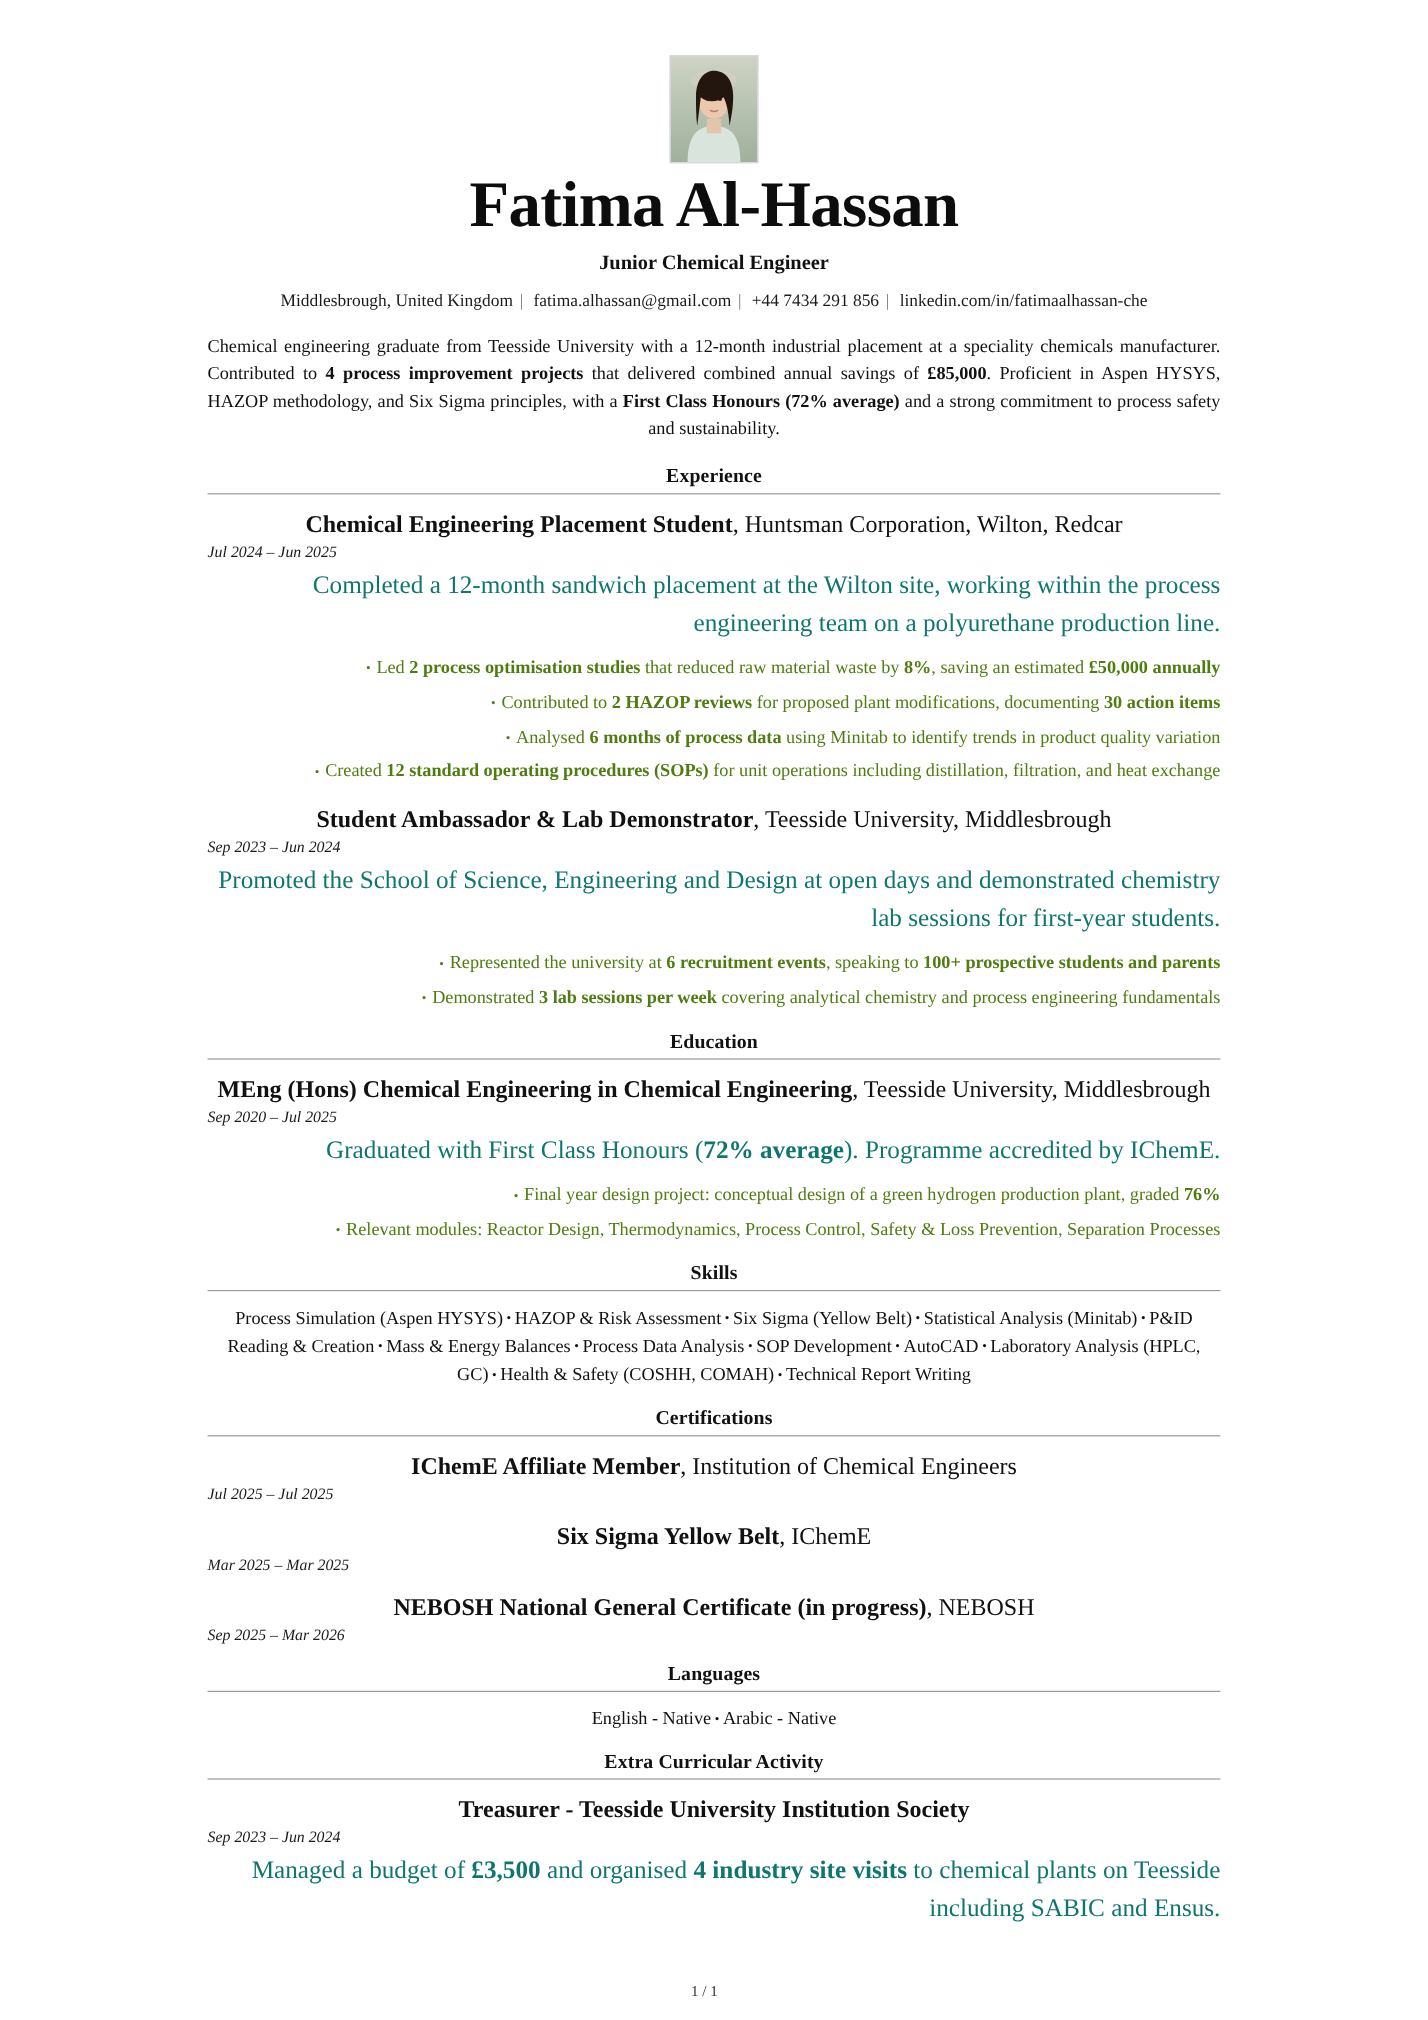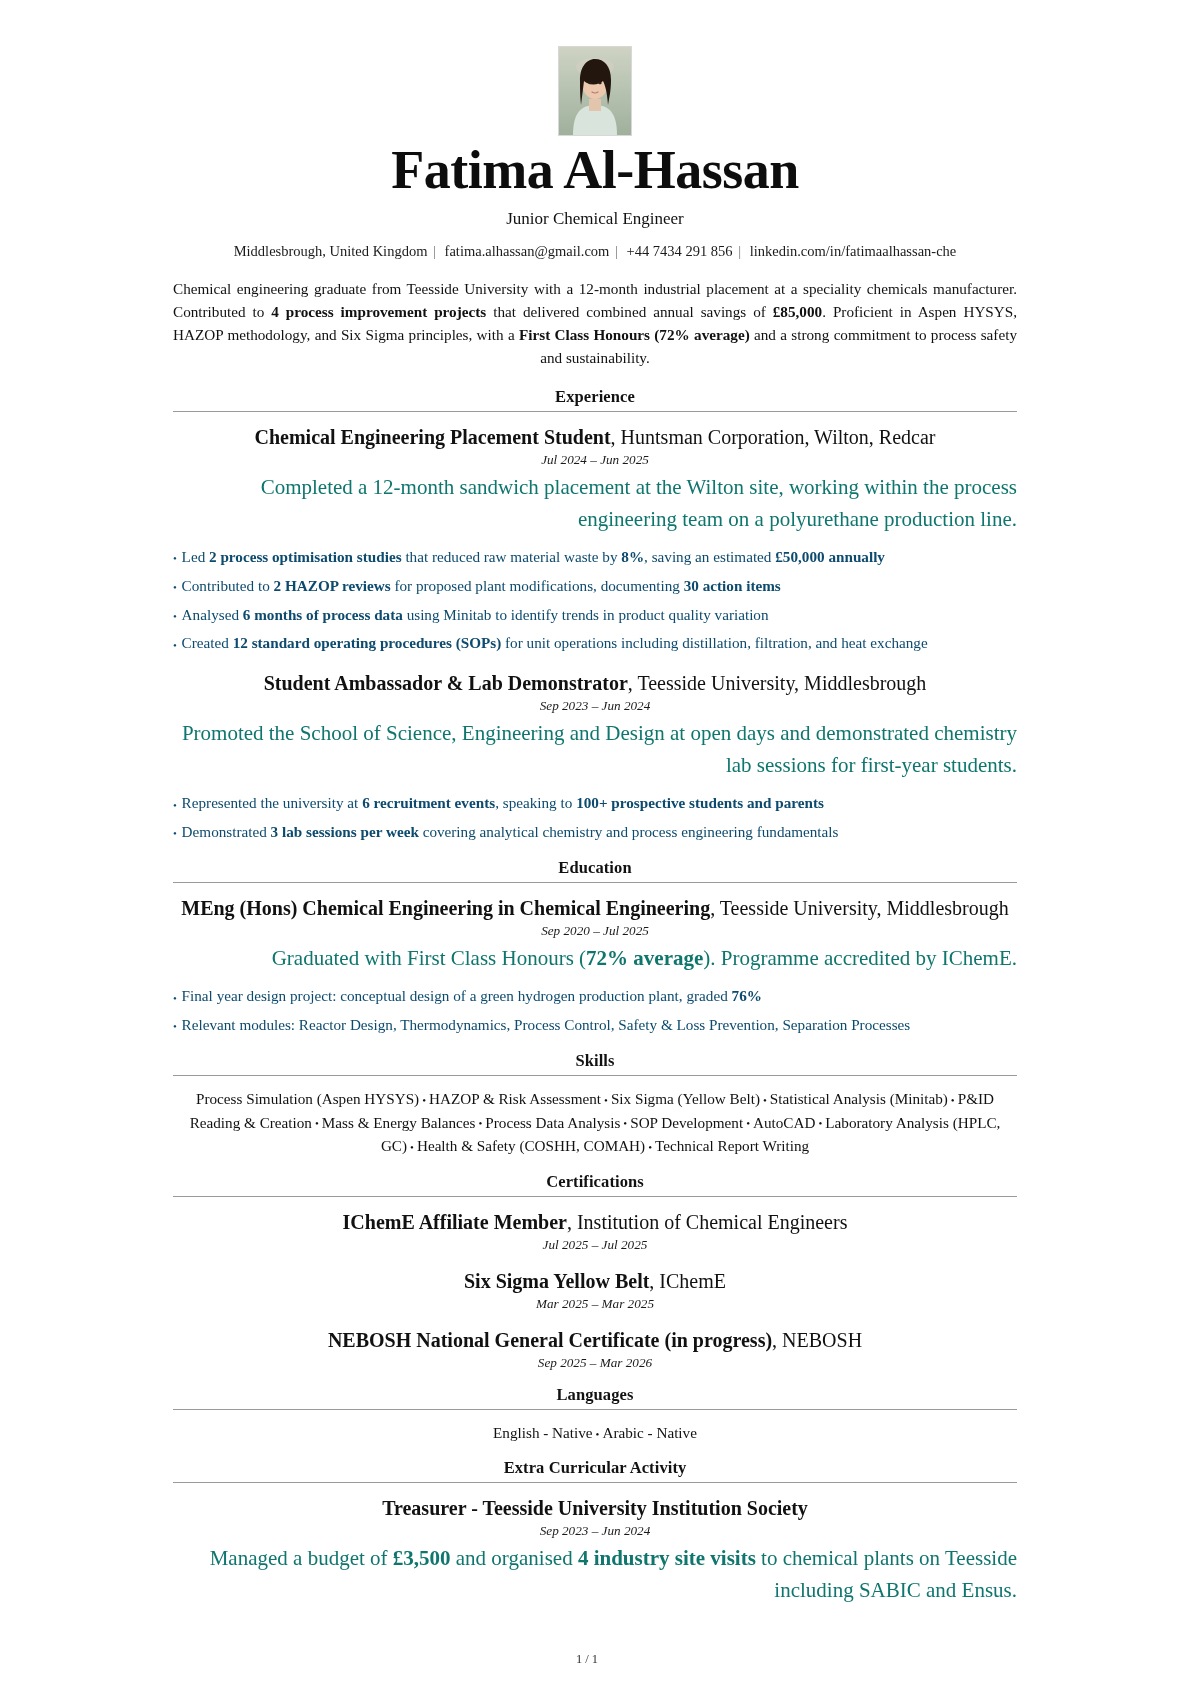--- a/index.html
+++ b/index.html
@@ -40,21 +40,21 @@
     font-size: 54px;
     font-weight: 700;
     letter-spacing: -0.5px;
     line-height: 1.05;
     margin: 4px 0 10px 0;
     color: #0d0d0d;
   }
   .headline {
     text-align: center;
     font-size: 17px;
-    font-weight: 400;
+    font-weight: 700;
     margin-bottom: 14px;
     color: #111;
   }
   .contact {
     text-align: center;
     font-size: 14.5px;
     color: #1a1a1a;
     margin-bottom: 17px;
   }
   .contact .sep {
@@ -91,46 +91,45 @@
   .entry { margin-bottom: 4px; }
   .entry + .entry { margin-top: 14px; }
   .entry-title {
     text-align: center;
     font-size: 20px;
     line-height: 1.4;
     color: #111;
   }
   .entry-title b { font-weight: 700; }
   .entry-date {
-    text-align: center;
     font-style: italic;
     font-size: 13.2px;
     color: #1a1a1a;
     margin-top: 1px;
   }
   .entry-desc {
     text-align: right;
     font-size: 21px;
     line-height: 1.5;
     margin-top: 4px;
     color: #0f766e;
   }
   .entry-desc b { font-weight: 700; }
 
   .bullets {
     list-style: none;
     margin: 11px 0 0 0;
     padding: 0;
   }
   .bullets li {
-    text-align: left;
+    text-align: right;
     font-size: 15.2px;
     line-height: 1.5;
     margin: 0 0 6px 0;
-    color: #0c4a6e;
+    color: #4d7c0f;
   }
   .bullets li b { font-weight: 700; }
   .bullets li .dot {
     font-size: 11px;
     vertical-align: middle;
     padding-right: 2px;
   }
 
   .inline-list {
     text-align: center;

